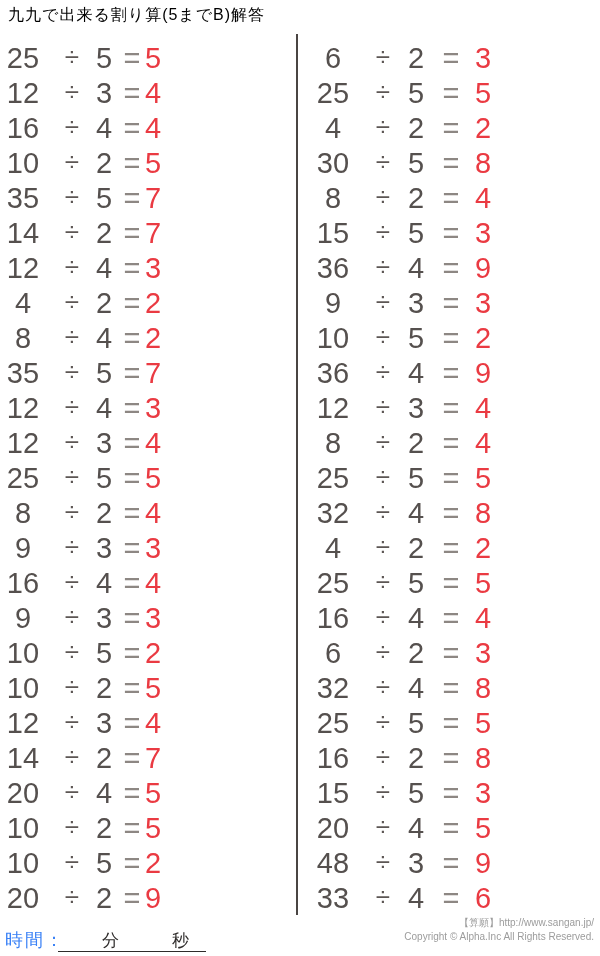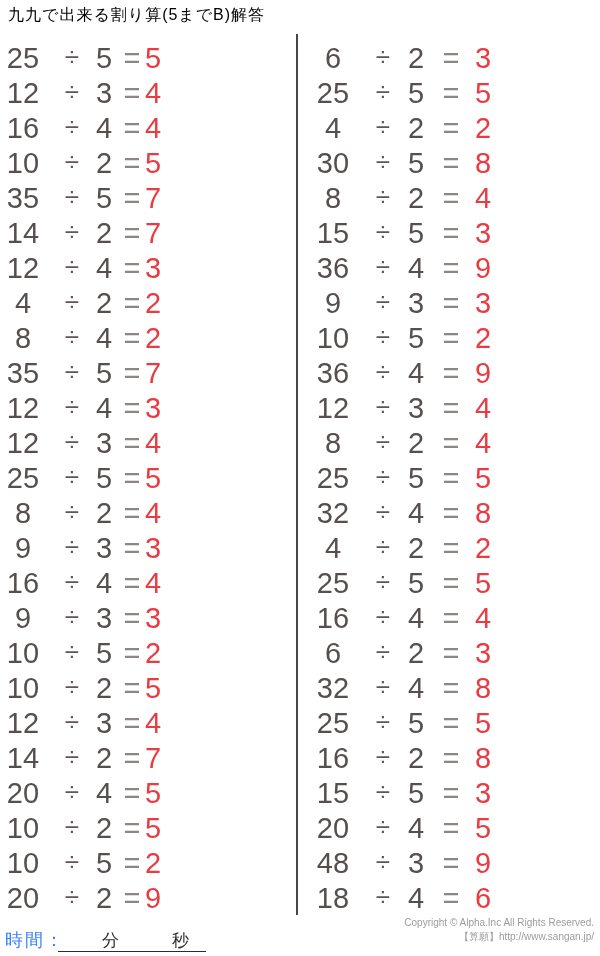--- a/index.html
+++ b/index.html
@@ -408,30 +408,30 @@
       <span class="ans">5</span>
     </div>
     <div class="row">
       <span class="dividend">48</span>
       <span class="op">÷</span>
       <span class="divisor">3</span>
       <span class="eq">=</span>
       <span class="ans">9</span>
     </div>
     <div class="row">
-      <span class="dividend">18</span>
+      <span class="dividend">33</span>
       <span class="op">÷</span>
       <span class="divisor">4</span>
       <span class="eq">=</span>
       <span class="ans">6</span>
     </div>
   </div>
 
 <div class="time-label">時間：</div>
 <div class="time-blank">
   <span class="unit unit-min">分</span>
   <span class="unit unit-sec">秒</span>
 </div>
 <div class="page-count">273/400</div>
 <div class="copyright">
+  <div>【算願】http://www.sangan.jp/</div>
   <div>Copyright © Alpha.Inc All Rights Reserved.</div>
-  <div>【算願】http://www.sangan.jp/</div>
 </div>
 
 </body></html>

